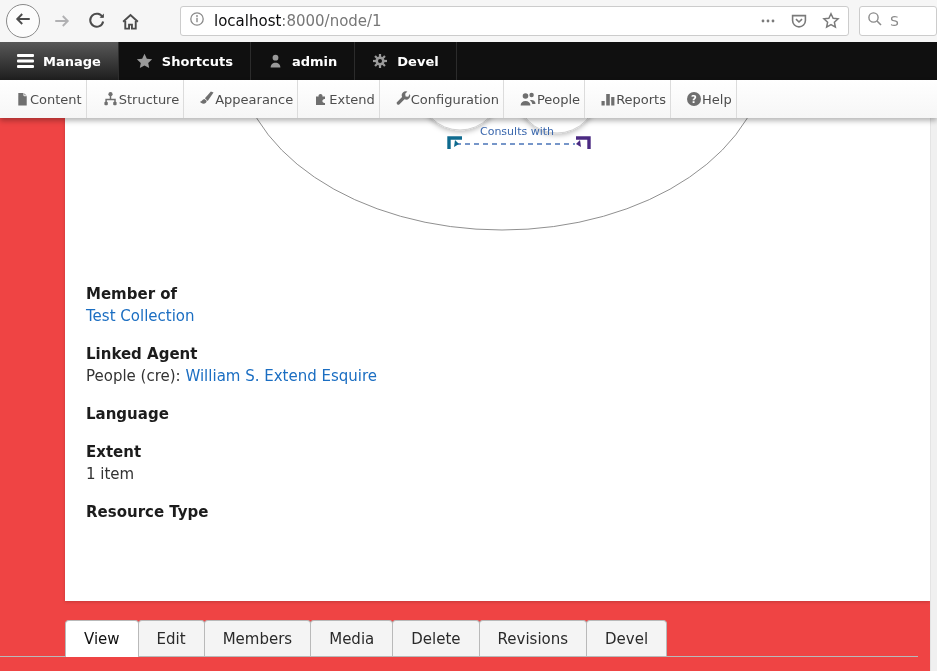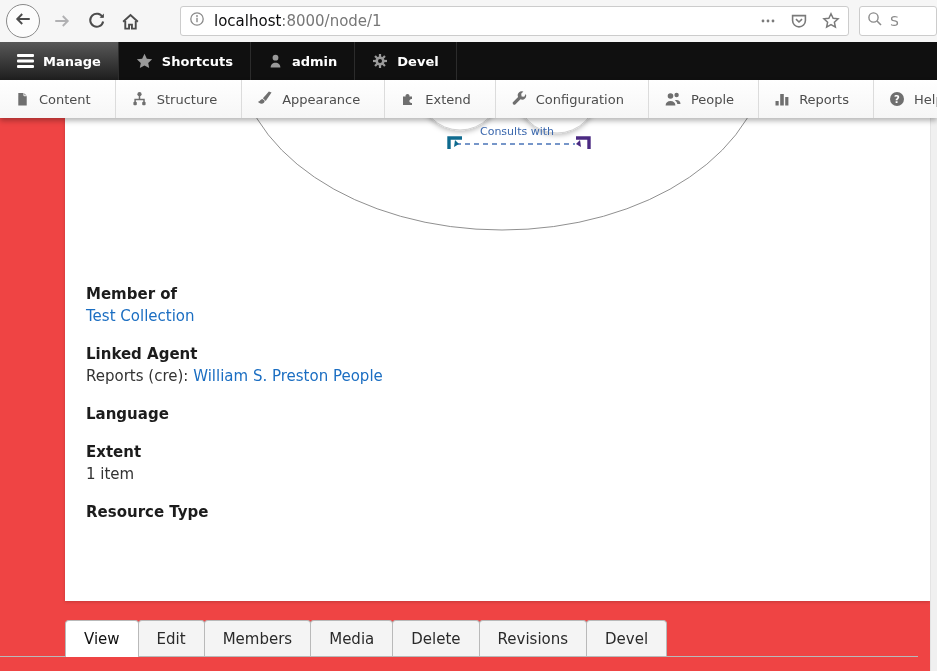--- a/index.html
+++ b/index.html
@@ -20,21 +20,21 @@
   .searchbox .stxt { color:#8a8a8a; font-size:14px; margin-left:7px; }
 
   
   .admin-toolbar { height:38px; background:#101010; display:flex; align-items:stretch; }
   .at-item { display:flex; align-items:center; gap:9px; padding:0 17px; border-right:1px solid #2c2c2c; color:#fff; font-size:13px; font-weight:bold; cursor:default; }
   .at-item.active { background:linear-gradient(#585858,#1e1e1e); }
   .at-item svg { display:block; }
 
   
   .admin-tray { height:38px; background:linear-gradient(#ffffff,#f6f6f6); display:flex; align-items:stretch; position:relative; z-index:4; box-shadow:0 3px 5px rgba(0,0,0,.28); }
-  .tr-item { display:flex; align-items:center; gap:9px; padding:0 24px 0 15px; border-right:1px solid #dcdcdc; color:#4d4d4d; font-size:13px; cursor:default; }
+  .tr-item { display:flex; align-items:center; padding:0 4px 0 15px; border-right:1px solid #dcdcdc; color:#4d4d4d; font-size:13px; cursor:default; }
   .tr-item svg { display:block; }
 
   
   .main { position:relative; height:553px; background:#ef4444; }
   .panel { position:absolute; left:65px; top:0; width:865px; height:483px; background:#fff; box-shadow:0 1px 3px rgba(0,0,0,.18); overflow:hidden; }
   .diagram { position:absolute; top:0; left:0; }
   .fields { position:absolute; top:166px; left:21px; }
   .field { margin-bottom:17px; }
   .field .flabel { font-weight:bold; font-size:15px; color:#1c1c1c; line-height:21px; }
   .field .fvalue { font-size:15px; color:#333; line-height:22px; }
@@ -263,21 +263,21 @@
       <path d="M516 29l-5-3 4-4z" fill="#4b2a82"></path>
     </svg>
 
     <div class="fields">
       <div class="field">
         <div class="flabel">Member of</div>
         <div class="fvalue"><a class="link">Test Collection</a></div>
       </div>
       <div class="field">
         <div class="flabel">Linked Agent</div>
-        <div class="fvalue"><span>Reports (cre): </span><a class="link">William S. Preston People</a></div>
+        <div class="fvalue"><span>People (cre): </span><a class="link">William S. Extend Esquire</a></div>
       </div>
       <div class="field">
         <div class="flabel">Language</div>
       </div>
       <div class="field">
         <div class="flabel">Extent</div>
         <div class="fvalue">1 item</div>
       </div>
       <div class="field">
         <div class="flabel">Resource Type</div>

